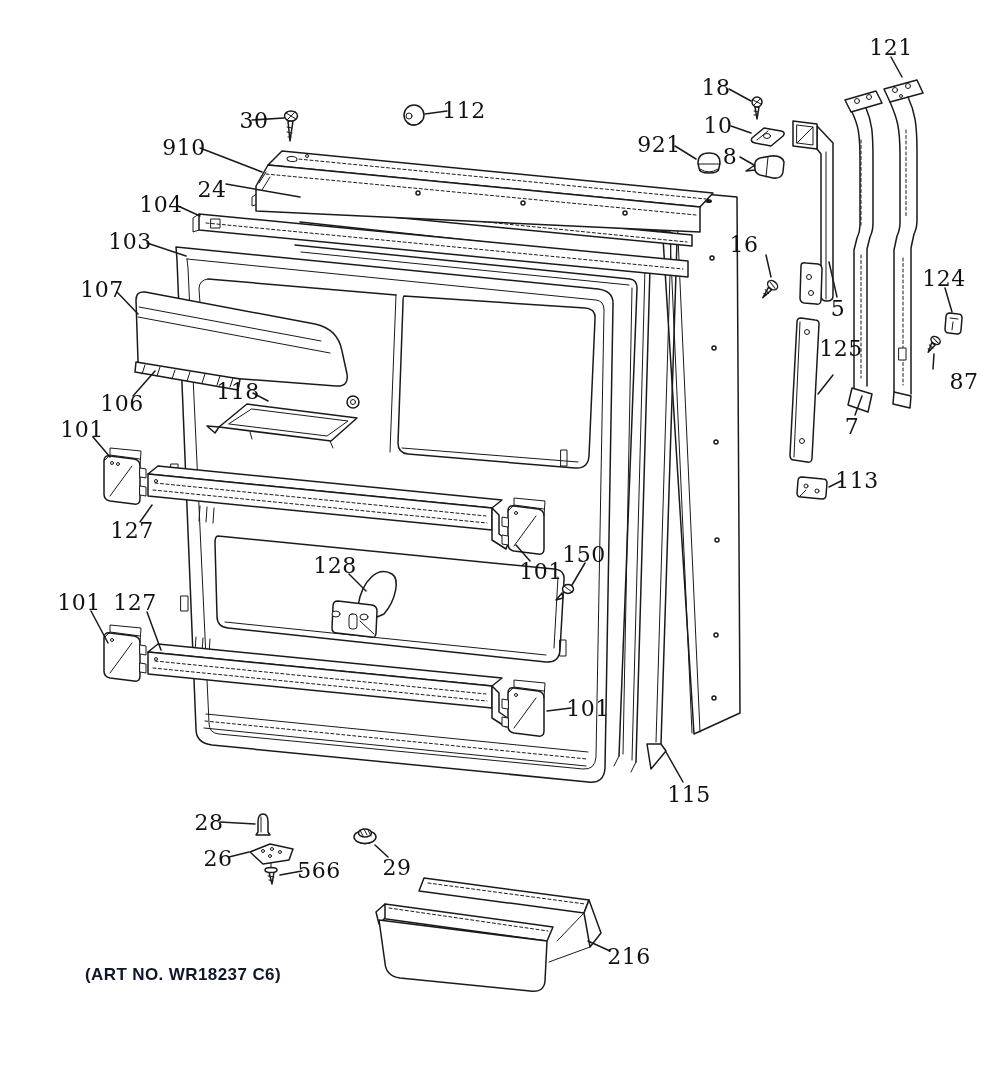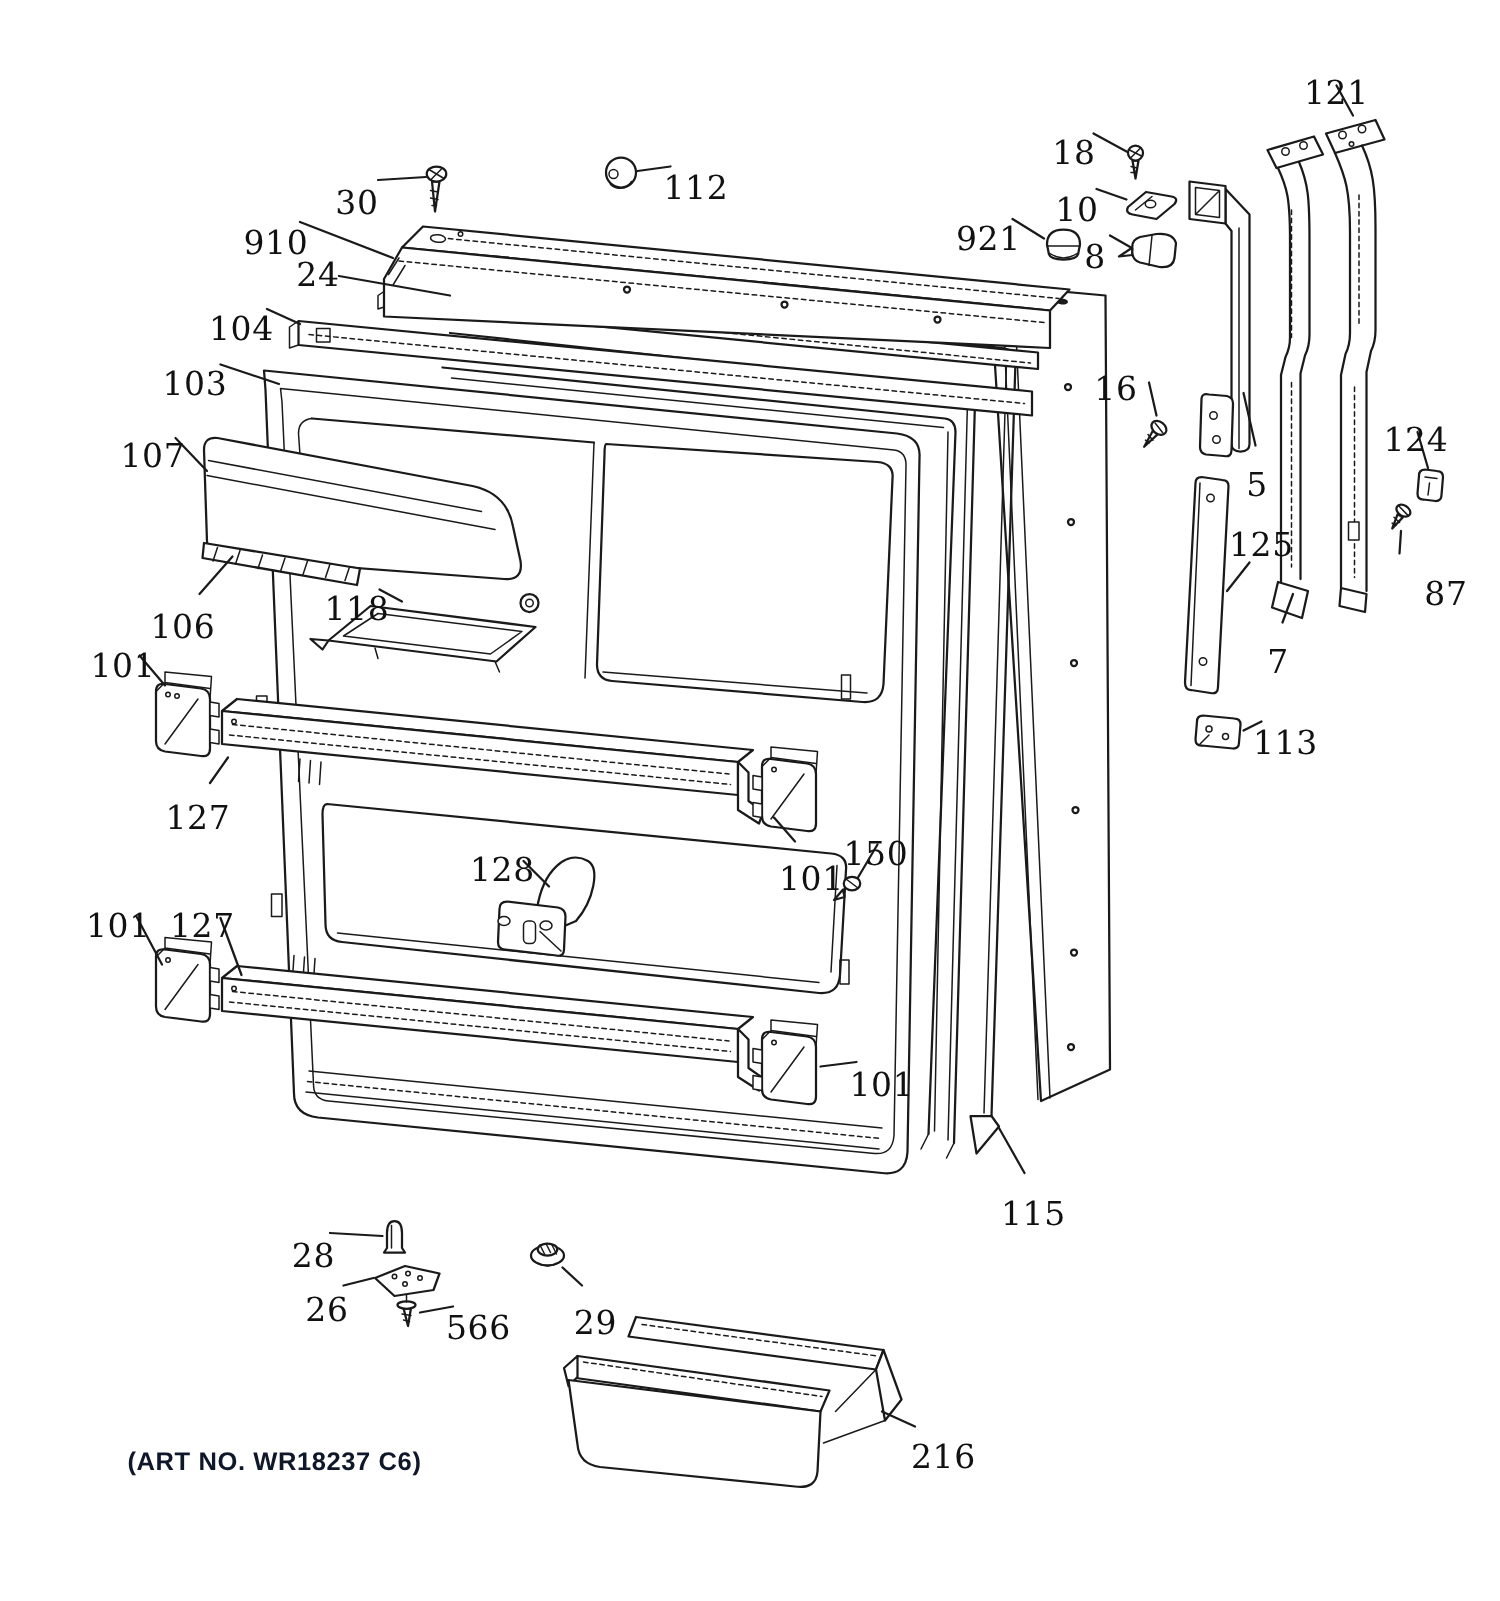--- a/index.html
+++ b/index.html
@@ -6,21 +6,21 @@
   #stage{position:relative;width:1000px;height:1067px;background:#fff;overflow:hidden;
          font-family:"DejaVu Serif",serif;}
   svg{position:absolute;left:0;top:0;}
   svg *{stroke:#1a1a1a;fill:none;stroke-width:1.5;stroke-linejoin:round;stroke-linecap:round;}
   svg .f{fill:#ffffff;}
   svg .k{fill:#1a1a1a;stroke:none;}
   svg .t{stroke-width:1;}
   svg .d{stroke-width:1;stroke-dasharray:3 2.5;}
   svg .ld{stroke-width:1.3;}
   .callout{position:absolute;transform:translate(-50%,-50%);font:22px "DejaVu Serif",serif;
-           color:#111;white-space:nowrap;letter-spacing:0.5px;margin-top:16px;}
+           color:#111;white-space:nowrap;letter-spacing:0.5px;}
   .artno{position:absolute;left:85px;top:965px;font:bold 17px "Liberation Sans",sans-serif;
          color:#0f172a;letter-spacing:0.4px;white-space:nowrap;}
 </style>
 </head>
 <body>
 
 <div id="stage">
 
 <svg width="1000" height="1067" viewBox="0 0 1000 1067">
 
@@ -354,24 +354,24 @@
     <path d="M855,415 L862,396"></path>
     <path d="M841,481 L829,487"></path>
     <path d="M220,822 L255,824"></path>
     <path d="M229,857 L249,852"></path>
     <path d="M302,871 L280,875"></path>
     <path d="M388,857 L375,845"></path>
     <path d="M610,951 L588,941"></path>
   </g>
 </svg>
 
-<span class="callout" style="left:238px;top:120px">30</span>
+<span class="callout" style="left:254px;top:120px">30</span>
 <span class="callout" style="left:464px;top:110px">112</span>
 <span class="callout" style="left:184px;top:147px">910</span>
-<span class="callout" style="left:212px;top:168px">24</span>
+<span class="callout" style="left:212px;top:189px">24</span>
 <span class="callout" style="left:161px;top:204px">104</span>
 <span class="callout" style="left:130px;top:241px">103</span>
 <span class="callout" style="left:102px;top:289px">107</span>
 <span class="callout" style="left:122px;top:403px">106</span>
 <span class="callout" style="left:238px;top:391px">118</span>
 <span class="callout" style="left:82px;top:429px">101</span>
 <span class="callout" style="left:132px;top:530px">127</span>
 <span class="callout" style="left:335px;top:565px">128</span>
 <span class="callout" style="left:541px;top:571px">101</span>
 <span class="callout" style="left:584px;top:554px">150</span>

